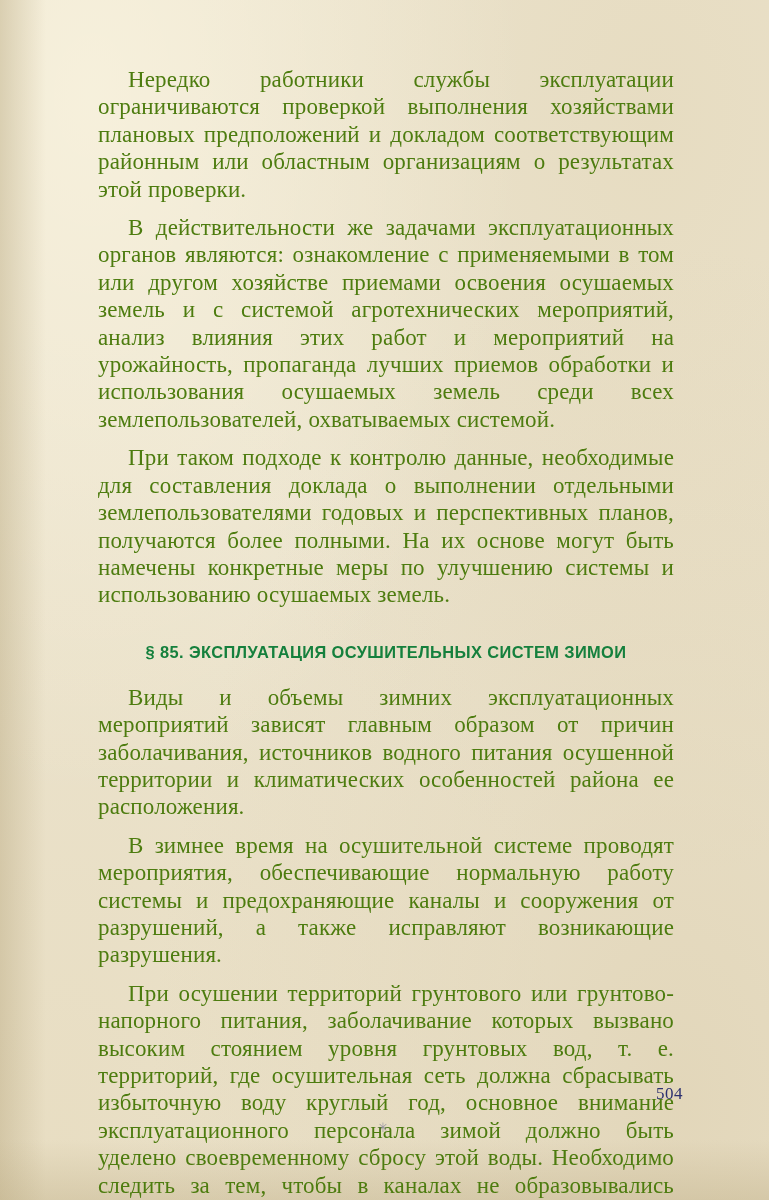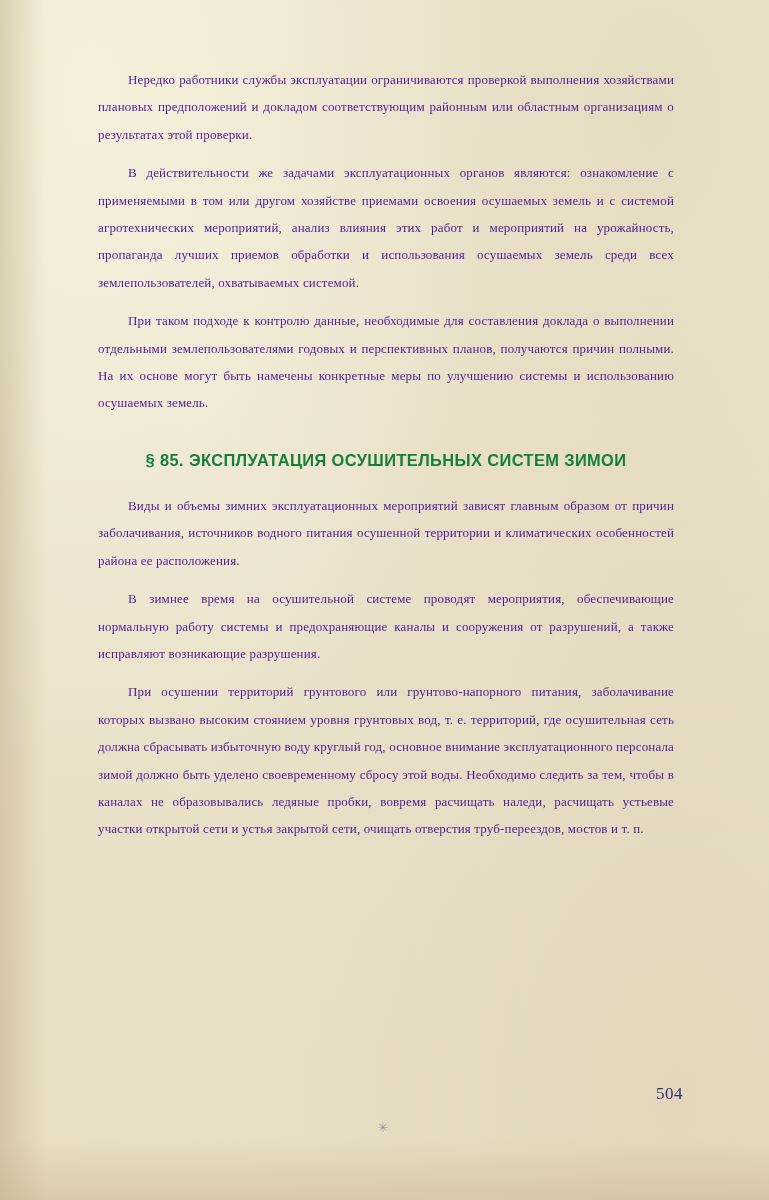--- a/index.html
+++ b/index.html
@@ -36,25 +36,25 @@
   .text-column {
     position: absolute;
     left: 98px;
     top: 66px;
     width: 576px;
   }
   p.para {
     margin: 0;
     text-align: justify;
     text-justify: inter-word;
-    font-size: 13px;
+    font-size: 23px;
     line-height: 27.4px;
     letter-spacing: 0.15px;
     text-indent: 30px;
-    color: #4c1d95;
+    color: #4d7c0f;
   }
   p.para + p.para {
     margin-top: 11px;
   }
   .section-heading {
     margin: 34px 0 22px 0;
     font-size: 16.4px;
     font-weight: bold;
     letter-spacing: 0.4px;
     text-align: center;
@@ -98,21 +98,21 @@
 <body>
 
 <div class="page">
   <div class="paper-texture"></div>
   <div class="edge-shade-left"></div>
   <div class="edge-shade-bottom"></div>
 
   <div class="text-column">
     <p class="para">Нередко работники службы эксплуатации ограничиваются проверкой выполнения хозяйствами плановых предположений и докладом соответствующим районным или областным организациям о результатах этой проверки.</p>
     <p class="para">В действительности же задачами эксплуатационных органов являются: ознакомление с применяемыми в том или другом хозяйстве приемами освоения осушаемых земель и с системой агротехнических мероприятий, анализ влияния этих работ и мероприятий на урожайность, пропаганда лучших приемов обработки и использования осушаемых земель среди всех землепользователей, охватываемых системой.</p>
-    <p class="para">При таком подходе к контролю данные, необходимые для составления доклада о выполнении отдельными землепользователями годовых и перспективных планов, получаются причин полными. На их основе могут быть намечены конкретные меры по улучшению системы и использованию осушаемых земель.</p>
+    <p class="para">При таком подходе к контролю данные, необходимые для составления доклада о выполнении отдельными землепользователями годовых и перспективных планов, получаются более полными. На их основе могут быть намечены конкретные меры по улучшению системы и использованию осушаемых земель.</p>
 
     <h2 class="section-heading">§ 85. ЭКСПЛУАТАЦИЯ ОСУШИТЕЛЬНЫХ СИСТЕМ ЗИМОИ</h2>
 
     <p class="para">Виды и объемы зимних эксплуатационных мероприятий зависят главным образом от причин заболачивания, источников водного питания осушенной территории и климатических особенностей района ее расположения.</p>
     <p class="para">В зимнее время на осушительной системе проводят мероприятия, обеспечивающие нормальную работу системы и предохраняющие каналы и сооружения от разрушений, а также исправляют возникающие разрушения.</p>
     <p class="para">При осушении территорий грунтового или грунтово-напорного питания, заболачивание которых вызвано высоким стоянием уровня грунтовых вод, т. е. территорий, где осушительная сеть должна сбрасывать избыточную воду круглый год, основное внимание эксплуатационного персонала зимой должно быть уделено своевременному сбросу этой воды. Необходимо следить за тем, чтобы в каналах не образовывались ледяные пробки, вовремя расчищать наледи, расчищать устьевые участки открытой сети и устья закрытой сети, очищать отверстия труб-переездов, мостов и т. п.</p>
   </div>
 
   <div class="folio">504</div>
   <div class="ornament">✳</div>

